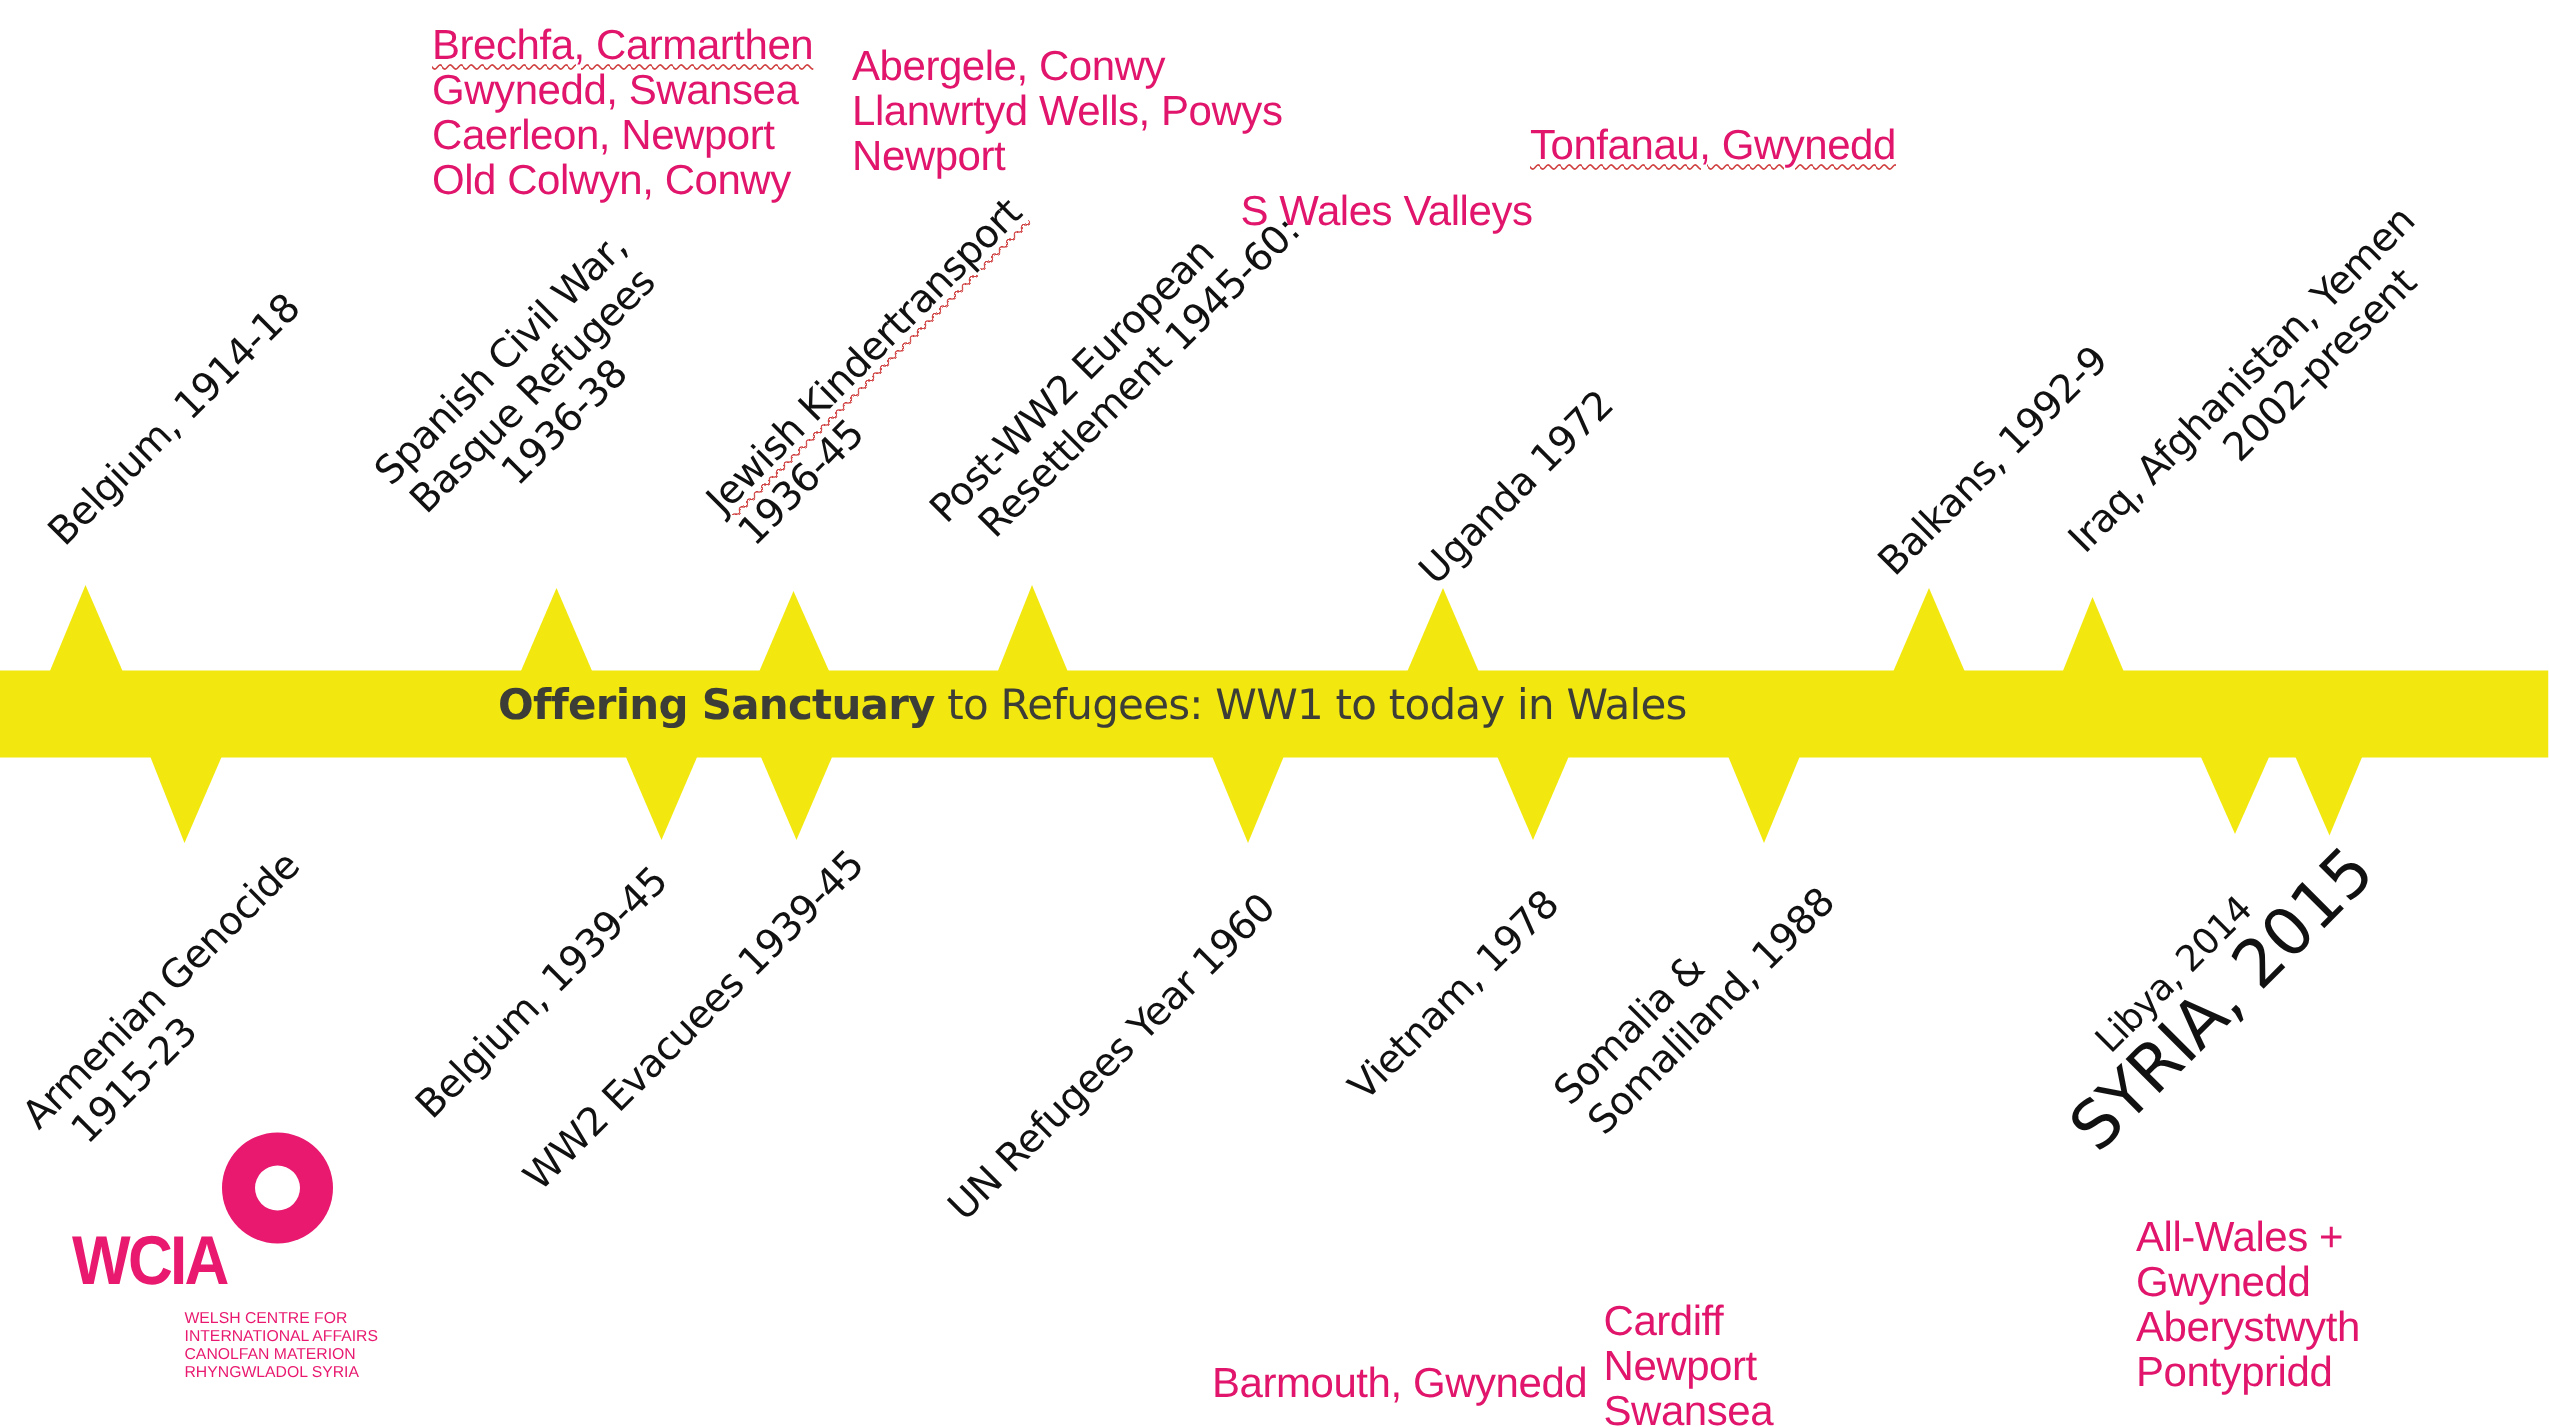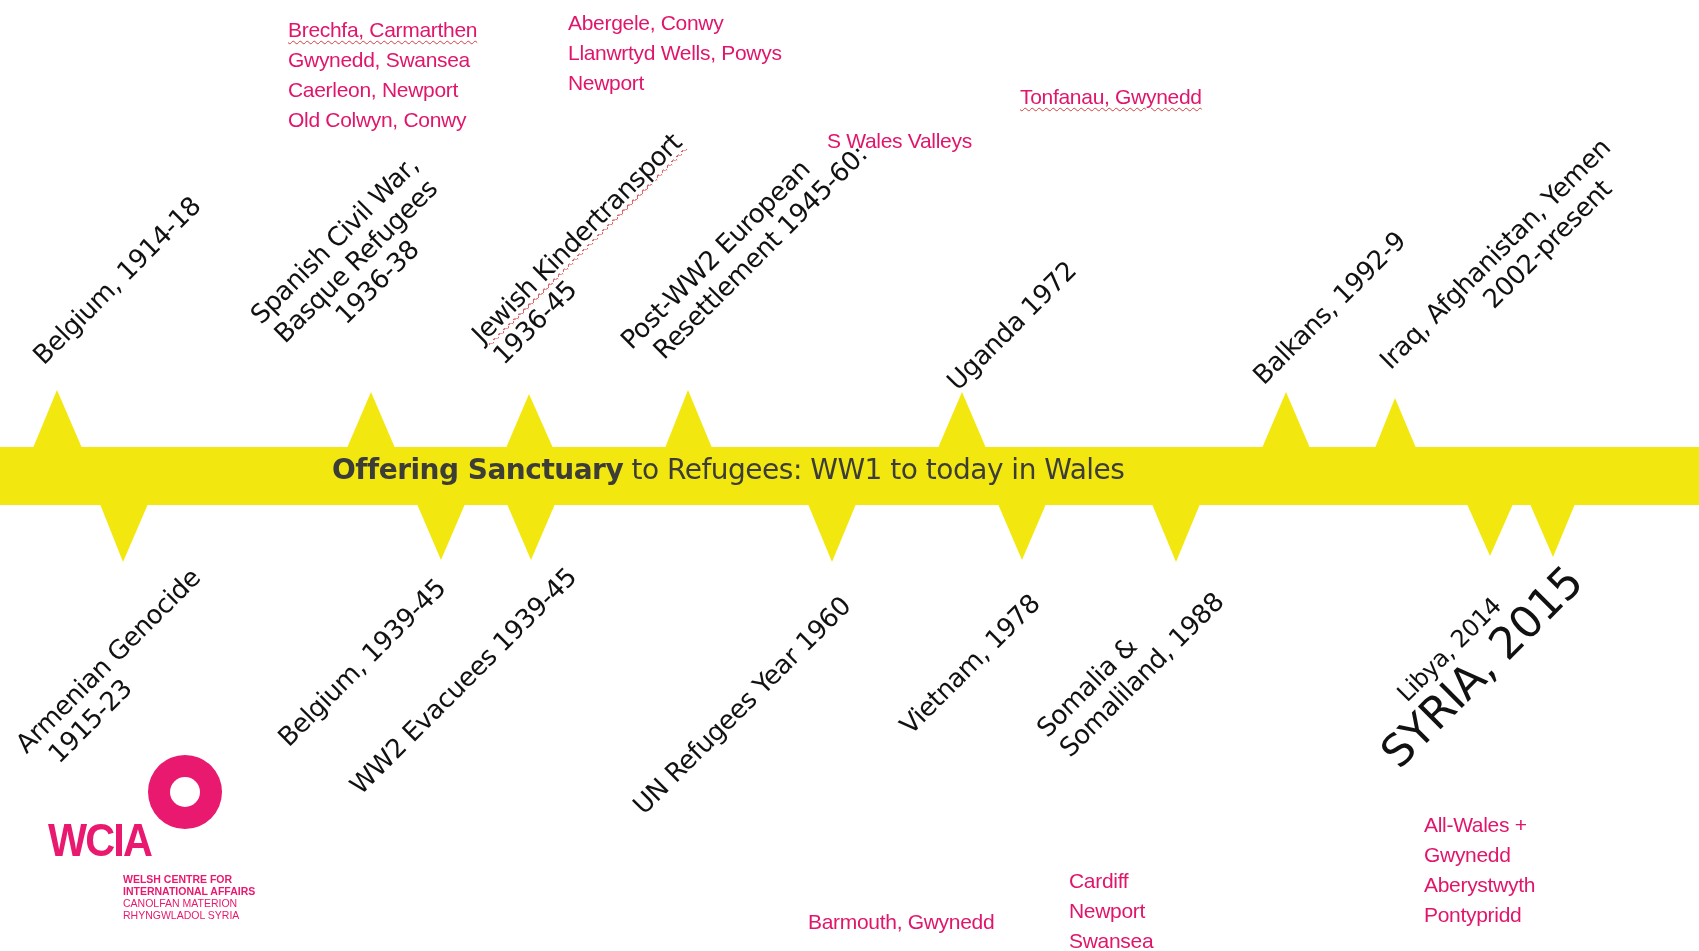--- a/index.html
+++ b/index.html
@@ -2,21 +2,21 @@
 <html><head>
 <meta charset="utf-8">
 <style>
   html, body { margin:0; padding:0; background:#ffffff; }
   body { width:1699px; height:951px; position:relative; overflow:hidden;
          font-family:"DejaVu Sans", "Liberation Sans", sans-serif; }
   #timeline-svg { position:absolute; left:0; top:0; }
   .title-text { position:absolute; left:332px; top:453px; font-size:28px; color:#3d3d38;
                 white-space:nowrap; letter-spacing:-0.5px; font-family:"DejaVu Sans", sans-serif; }
   .title-text .bold { font-weight:bold; }
-  .loc { position:absolute; color:#e0156b; font-size:21px; line-height:30px;
+  .loc { position:absolute; color:#e0156b; font-size:28px; line-height:30px;
          font-family:"Liberation Sans", sans-serif; white-space:nowrap; letter-spacing:-0.3px; }
   .loc div { height:30px; }
   .squiggle { text-decoration:underline wavy #d04040; text-decoration-thickness:1px;
               text-underline-offset:3px; }
   .event { position:absolute; color:#111; font-size:26px; line-height:30px;
            white-space:nowrap; transform-origin:0 100%; transform:rotate(-45deg);
            font-family:"DejaVu Sans", sans-serif; letter-spacing:-0.5px; }
   .event div { display:block; }
   .event .center { text-align:center; }
   .event.big { font-size:44px; line-height:46px; }
@@ -24,21 +24,21 @@
   .logo { position:absolute; left:48px; top:755px; width:210px; height:170px; }
   .logo-ring { position:absolute; left:100px; top:0; width:74px; height:74px; border-radius:50%;
                background:#e8196f; }
   .logo-ring::after { content:""; position:absolute; left:22px; top:22px; width:30px; height:30px;
                       border-radius:50%; background:#fff; }
   .logo-wcia { position:absolute; left:0; top:58px; font-family:"Liberation Sans", sans-serif;
                font-weight:bold; font-size:46px; color:#e8196f; letter-spacing:-2px; transform:scaleX(0.9);
                transform-origin:0 0; }
   .logo-sub { position:absolute; left:75px; top:118px; font-family:"Liberation Sans", sans-serif;
               font-size:10.5px; line-height:12px; color:#e8196f; white-space:nowrap; }
-  .logo-sub .b { font-weight:bold; }
+  .logo-sub .b { font-weight:normal; }
 </style>
 </head>
 <body>
 
 <svg id="timeline-svg" width="1699" height="951" viewBox="0 0 1699 951">
   <g fill="#f2e810">
     <rect x="0" y="447" width="1699" height="58"></rect>
 
     <polygon points="33,448 57,390 82,448"></polygon>
     <polygon points="347,448 371,392 395,448"></polygon>
@@ -62,21 +62,21 @@
 <div class="title-text">
   <span class="bold">Offering Sanctuary</span><span> to Refugees:  WW1 to today in Wales</span>
 </div>
 
 <div class="loc" style="left:288px; top:15px;">
   <div><span class="squiggle">Brechfa, Carmarthen</span></div>
   <div>Gwynedd, Swansea</div>
   <div>Caerleon, Newport</div>
   <div>Old Colwyn, Conwy</div>
 </div>
-<div class="loc" style="left:568px; top:8px;">
+<div class="loc" style="left:568px; top:29px;">
   <div>Abergele, Conwy</div>
   <div>Llanwrtyd Wells, Powys</div>
   <div>Newport</div>
 </div>
 <div class="loc" style="left:827px; top:82px;margin-top:44px;">
   <div>S Wales Valleys</div>
 </div>
 <div class="loc" style="left:1020px; top:82px;">
   <div class="squiggle">Tonfanau, Gwynedd</div>
 </div>

